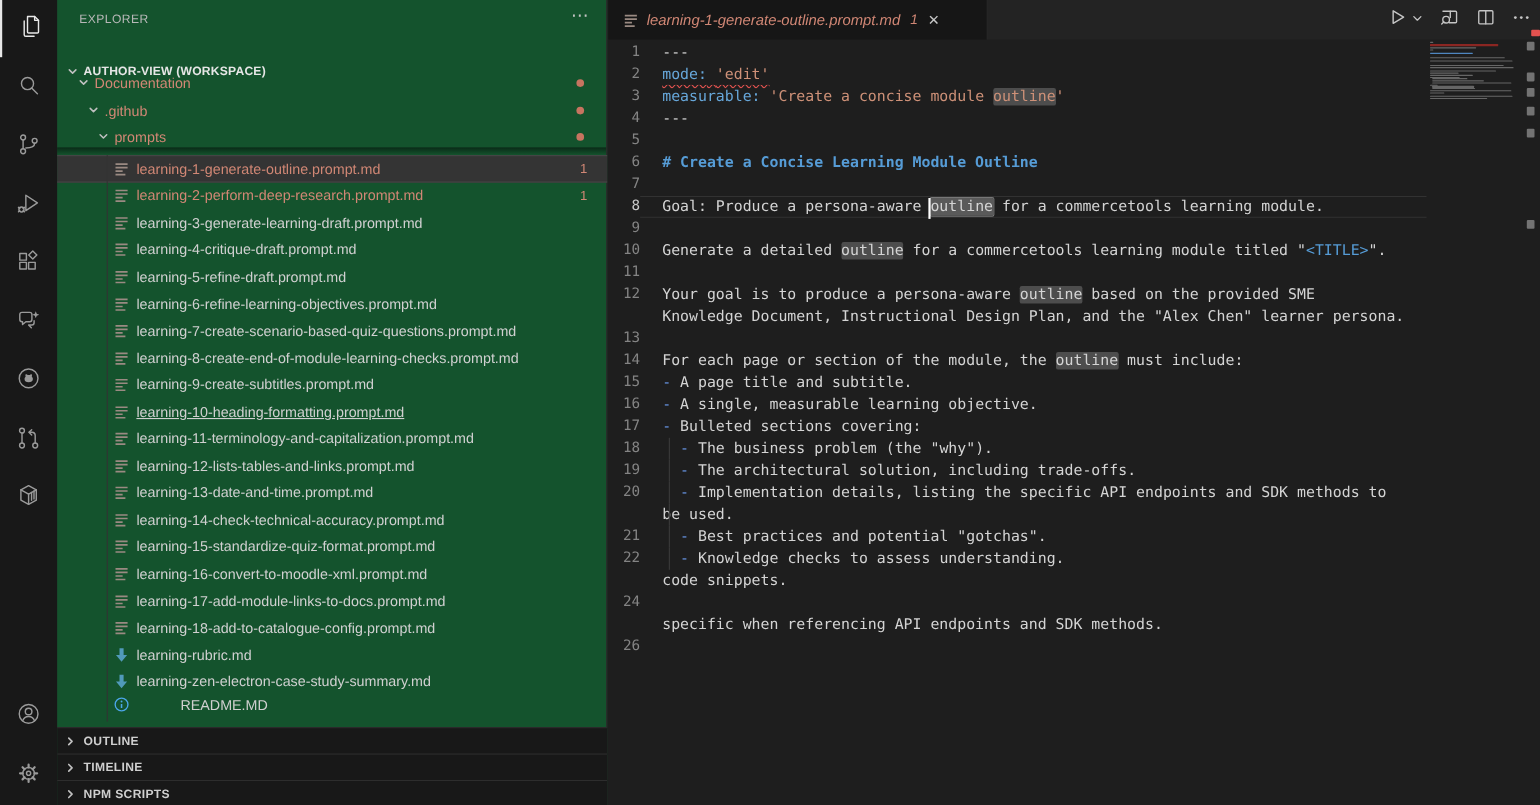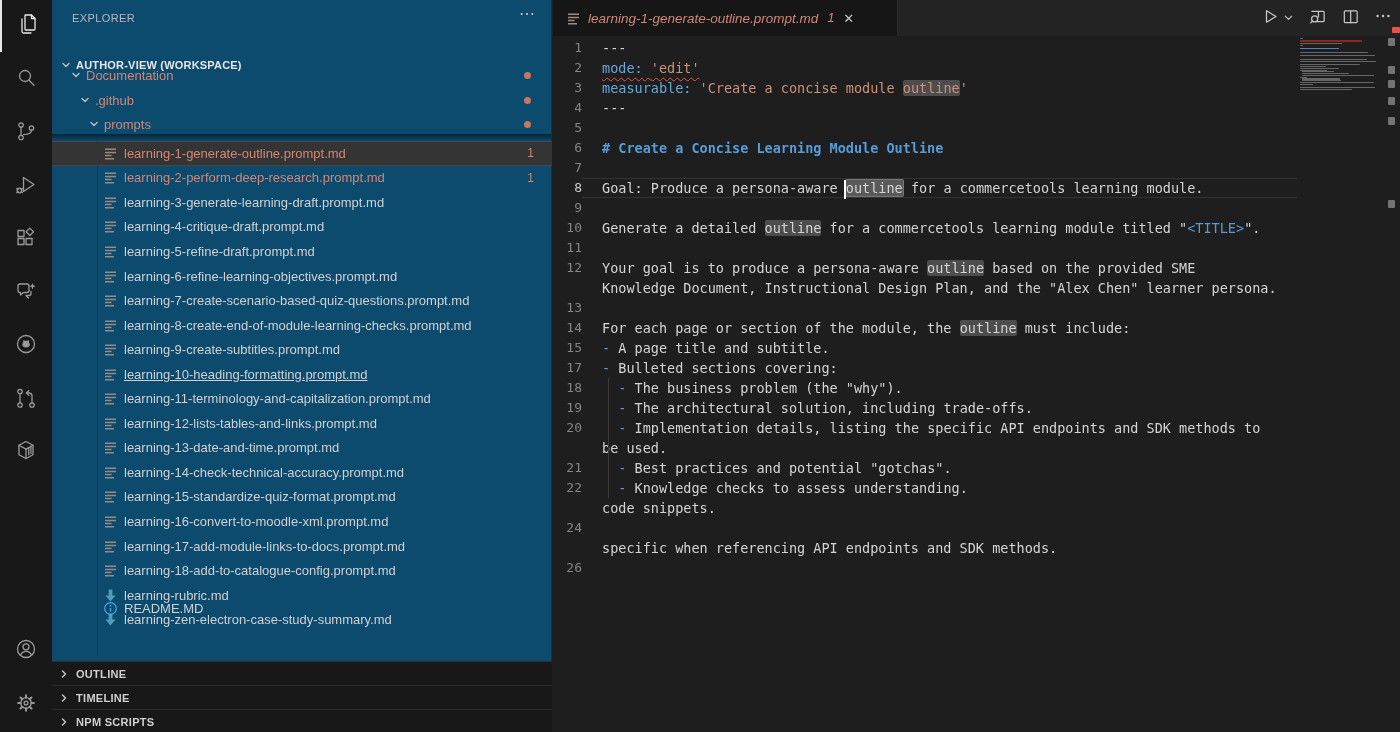--- a/index.html
+++ b/index.html
@@ -8,21 +8,21 @@
 
   
   .activitybar{position:absolute;left:0;top:0;width:52px;height:732px;background:#181818;border-right:1px solid #2a2a2a;}
   .ab-item{position:absolute;left:0;width:52px;height:52px;display:flex;align-items:center;justify-content:center;cursor:pointer;}
   .ab-item svg{stroke:#9a9a9a;fill:none;stroke-width:1.3;stroke-linecap:round;stroke-linejoin:round;}
   .ab-item.active{border-left:2px solid #e7e7e7;}
   .ab-item.active svg{stroke:#e7e7e7;}
   .ab-item svg .fillpart{fill:#9a9a9a;stroke:none;}
 
   
-  .sidebar{position:absolute;left:52px;top:0;width:500px;height:732px;background:#0c4a6e;border-right:1px solid #2b2b2b;box-sizing:border-box;}
+  .sidebar{position:absolute;left:52px;top:0;width:500px;height:732px;background:#14532d;border-right:1px solid #2b2b2b;box-sizing:border-box;}
   .sb-header{position:absolute;left:0;top:0;width:100%;height:35px;display:flex;align-items:center;}
   .sb-title{margin-left:20px;font-size:11px;color:#b8b8b8;letter-spacing:.4px;}
   .sb-more{position:absolute;right:16px;top:4px;color:#c5c5c5;font-size:16px;cursor:pointer;}
   .tree-row{position:absolute;left:0;width:500px;display:flex;align-items:center;font-size:13px;color:#d0d0d0;cursor:pointer;box-sizing:border-box;}
   .tree-row .chev{flex:none;display:flex;margin-right:4px;}
   .tree-row .chev svg{stroke:#c0c0c0;fill:none;stroke-width:1.4;stroke-linecap:round;stroke-linejoin:round;}
   .ws-label{font-weight:bold;font-size:11px;color:#e6e6e6;letter-spacing:.2px;}
   .mod{color:#d18775;}
   .dot{position:absolute;right:21px;width:7px;height:7px;border-radius:50%;background:#c77460;}
   .badge1{position:absolute;right:18px;font-size:12px;color:#d18775;}
@@ -398,21 +398,21 @@
           <span class="">learning-rubric.md</span>
         </div>
         <div class="tree-row" style="top: 607.45px; height: 24.55px;">
           <span class="fileicon" style="margin-left:51px">
             <svg width="15" height="15" viewBox="0 0 16 16">
               <path fill="#519aba" stroke="none" d="M6 1.5h4V8h3.4L8 14.5 2.6 8H6z"></path>
             </svg>
           </span>
           <span class="">learning-zen-electron-case-study-summary.md</span>
         </div>
-        <div class="tree-row" style="top: 596px; height: 24.55px;">
+        <div class="tree-row" style="top: 628px; height: 24.55px; gap: 40px;">
           <span class="fileicon" style="margin-left:51px">
             <svg width="15" height="15" viewBox="0 0 16 16">
               <circle cx="8" cy="8" r="6.2" stroke="#4ba6e8" fill="none" stroke-width="1.3"></circle>
               <circle cx="8" cy="5" r="0.95" fill="#4ba6e8" stroke="none"></circle>
               <path d="M8 7.4v4" stroke="#4ba6e8" stroke-width="1.5"></path>
             </svg>
           </span>
           <span class="">README.MD</span>
         </div>
       </div>
@@ -506,20 +506,21 @@
         <div class="erow"><div class="gut">7</div><div class="codeln"></div></div>
         <div class="erow cur"><div class="gut curnum">8</div><div class="codeln"><span class="t-p">Goal: Produce a persona-aware </span><span class="t-p t-hlb">outline</span><span class="t-p"> for a commercetools learning module.</span></div></div>
         <div class="erow"><div class="gut">9</div><div class="codeln"></div></div>
         <div class="erow"><div class="gut">10</div><div class="codeln"><span class="t-p">Generate a detailed </span><span class="t-p t-hl">outline</span><span class="t-p"> for a commercetools learning module titled "</span><span class="t-tag">&lt;TITLE&gt;</span><span class="t-p">".</span></div></div>
         <div class="erow"><div class="gut">11</div><div class="codeln"></div></div>
         <div class="erow"><div class="gut">12</div><div class="codeln"><span class="t-p">Your goal is to produce a persona-aware </span><span class="t-p t-hl">outline</span><span class="t-p"> based on the provided SME</span></div></div>
         <div class="erow"><div class="gut"></div><div class="codeln"><span class="t-p">Knowledge Document, Instructional Design Plan, and the "Alex Chen" learner persona.</span></div></div>
         <div class="erow"><div class="gut">13</div><div class="codeln"></div></div>
         <div class="erow"><div class="gut">14</div><div class="codeln"><span class="t-p">For each page or section of the module, the </span><span class="t-p t-hl">outline</span><span class="t-p"> must include:</span></div></div>
         <div class="erow"><div class="gut">15</div><div class="codeln"><span class="t-dash">-</span><span class="t-p"> A page title and subtitle.</span></div></div>
+        <div class="erow"><div class="gut">16</div><div class="codeln"><span class="t-dash">-</span><span class="t-p"> A single, measurable learning objective.</span></div></div>
         <div class="erow"><div class="gut">17</div><div class="codeln"><span class="t-dash">-</span><span class="t-p"> Bulleted sections covering:</span></div></div>
         <div class="erow g"><div class="gut">18</div><div class="codeln"><span class="t-p">  </span><span class="t-dash">-</span><span class="t-p"> The business problem (the "why").</span></div></div>
         <div class="erow g"><div class="gut">19</div><div class="codeln"><span class="t-p">  </span><span class="t-dash">-</span><span class="t-p"> The architectural solution, including trade-offs.</span></div></div>
         <div class="erow g"><div class="gut">20</div><div class="codeln"><span class="t-p">  </span><span class="t-dash">-</span><span class="t-p"> Implementation details, listing the specific API endpoints and SDK methods to</span></div></div>
         <div class="erow g"><div class="gut"></div><div class="codeln"><span class="t-p">be used.</span></div></div>
         <div class="erow g"><div class="gut">21</div><div class="codeln"><span class="t-p">  </span><span class="t-dash">-</span><span class="t-p"> Best practices and potential "gotchas".</span></div></div>
         <div class="erow g"><div class="gut">22</div><div class="codeln"><span class="t-p">  </span><span class="t-dash">-</span><span class="t-p"> Knowledge checks to assess understanding.</span></div></div>
         <div class="erow"><div class="gut"></div><div class="codeln"><span class="t-p">code snippets.</span></div></div>
         <div class="erow"><div class="gut">24</div><div class="codeln"></div></div>
         <div class="erow"><div class="gut"></div><div class="codeln"><span class="t-p">specific when referencing API endpoints and SDK methods.</span></div></div>

